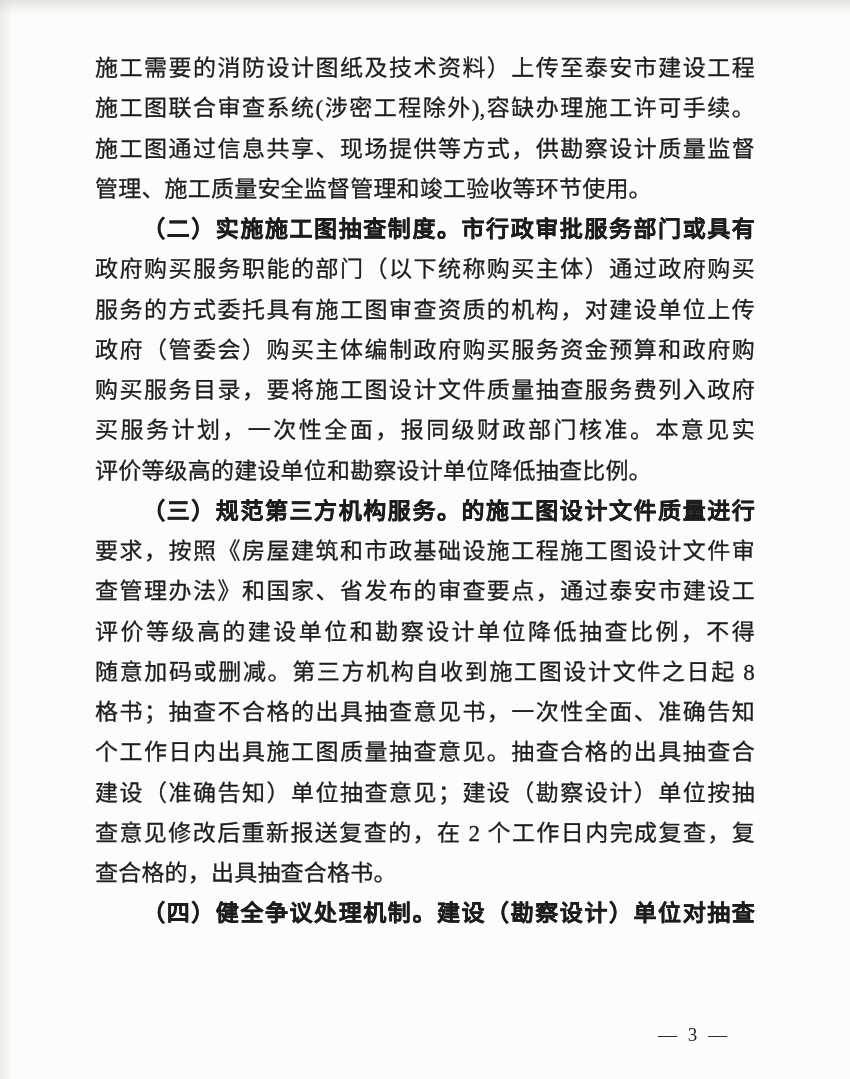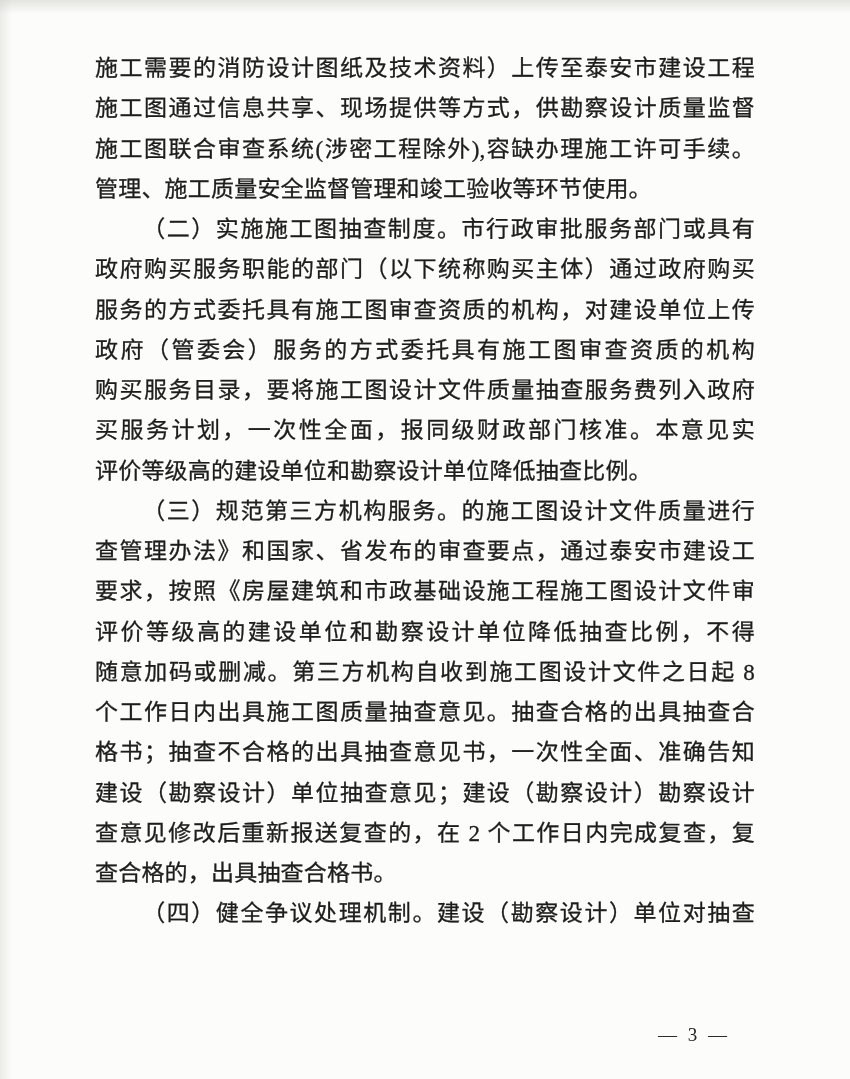--- a/index.html
+++ b/index.html
@@ -46,55 +46,56 @@
     text-justify: inter-character;
     letter-spacing: 0.2px;
     font-weight: 500;
     -webkit-text-stroke: 0.3px #1d1d1d;
   }
   .ln.short {
     text-align-last: left;
   }
   .ln.indent {
     text-indent: 2.05em;
+    font-weight: bold;
   }
   .page-num {
     position: absolute;
     top: 1024px;
     right: 120px;
     font-size: 19px;
     letter-spacing: 3px;
     color: #222;
     white-space: nowrap;
   }
 </style>
 </head>
 <body>
 
 <div class="edge-top"></div>
 <div class="edge-left"></div>
 
 <div class="page-text">
   <div class="ln">施工需要的消防设计图纸及技术资料）上传至泰安市建设工程</div>
+  <div class="ln">施工图联合审查系统(涉密工程除外),容缺办理施工许可手续。</div>
   <div class="ln">施工图通过信息共享、现场提供等方式，供勘察设计质量监督</div>
-  <div class="ln">施工图联合审查系统(涉密工程除外),容缺办理施工许可手续。</div>
   <div class="ln short">管理、施工质量安全监督管理和竣工验收等环节使用。</div>
   <div class="ln indent">（二）实施施工图抽查制度。市行政审批服务部门或具有</div>
   <div class="ln">政府购买服务职能的部门（以下统称购买主体）通过政府购买</div>
   <div class="ln">服务的方式委托具有施工图审查资质的机构，对建设单位上传</div>
-  <div class="ln">政府（管委会）服务的方式委托具有施工图审查资质的机构</div>
+  <div class="ln">政府（管委会）购买主体编制政府购买服务资金预算和政府购</div>
   <div class="ln">购买服务目录，要将施工图设计文件质量抽查服务费列入政府</div>
   <div class="ln">买服务计划，一次性全面，报同级财政部门核准。本意见实</div>
   <div class="ln short">评价等级高的建设单位和勘察设计单位降低抽查比例。</div>
   <div class="ln indent">（三）规范第三方机构服务。的施工图设计文件质量进行</div>
+  <div class="ln">要求，按照《房屋建筑和市政基础设施工程施工图设计文件审</div>
   <div class="ln">查管理办法》和国家、省发布的审查要点，通过泰安市建设工</div>
-  <div class="ln">要求，按照《房屋建筑和市政基础设施工程施工图设计文件审</div>
   <div class="ln">评价等级高的建设单位和勘察设计单位降低抽查比例，不得</div>
   <div class="ln">随意加码或删减。第三方机构自收到施工图设计文件之日起 8</div>
+  <div class="ln">格书；抽查不合格的出具抽查意见书，一次性全面、准确告知</div>
   <div class="ln">个工作日内出具施工图质量抽查意见。抽查合格的出具抽查合</div>
-  <div class="ln">格书；抽查不合格的出具抽查意见书，一次性全面、准确告知</div>
-  <div class="ln">建设（勘察设计）单位抽查意见；建设（勘察设计）勘察设计</div>
+  <div class="ln">建设（准确告知）单位抽查意见；建设（勘察设计）单位按抽</div>
   <div class="ln">查意见修改后重新报送复查的，在 2 个工作日内完成复查，复</div>
   <div class="ln short">查合格的，出具抽查合格书。</div>
   <div class="ln indent">（四）健全争议处理机制。建设（勘察设计）单位对抽查</div>
 </div>
 
 <div class="page-num">— 3 —</div>
 
 </body></html>

